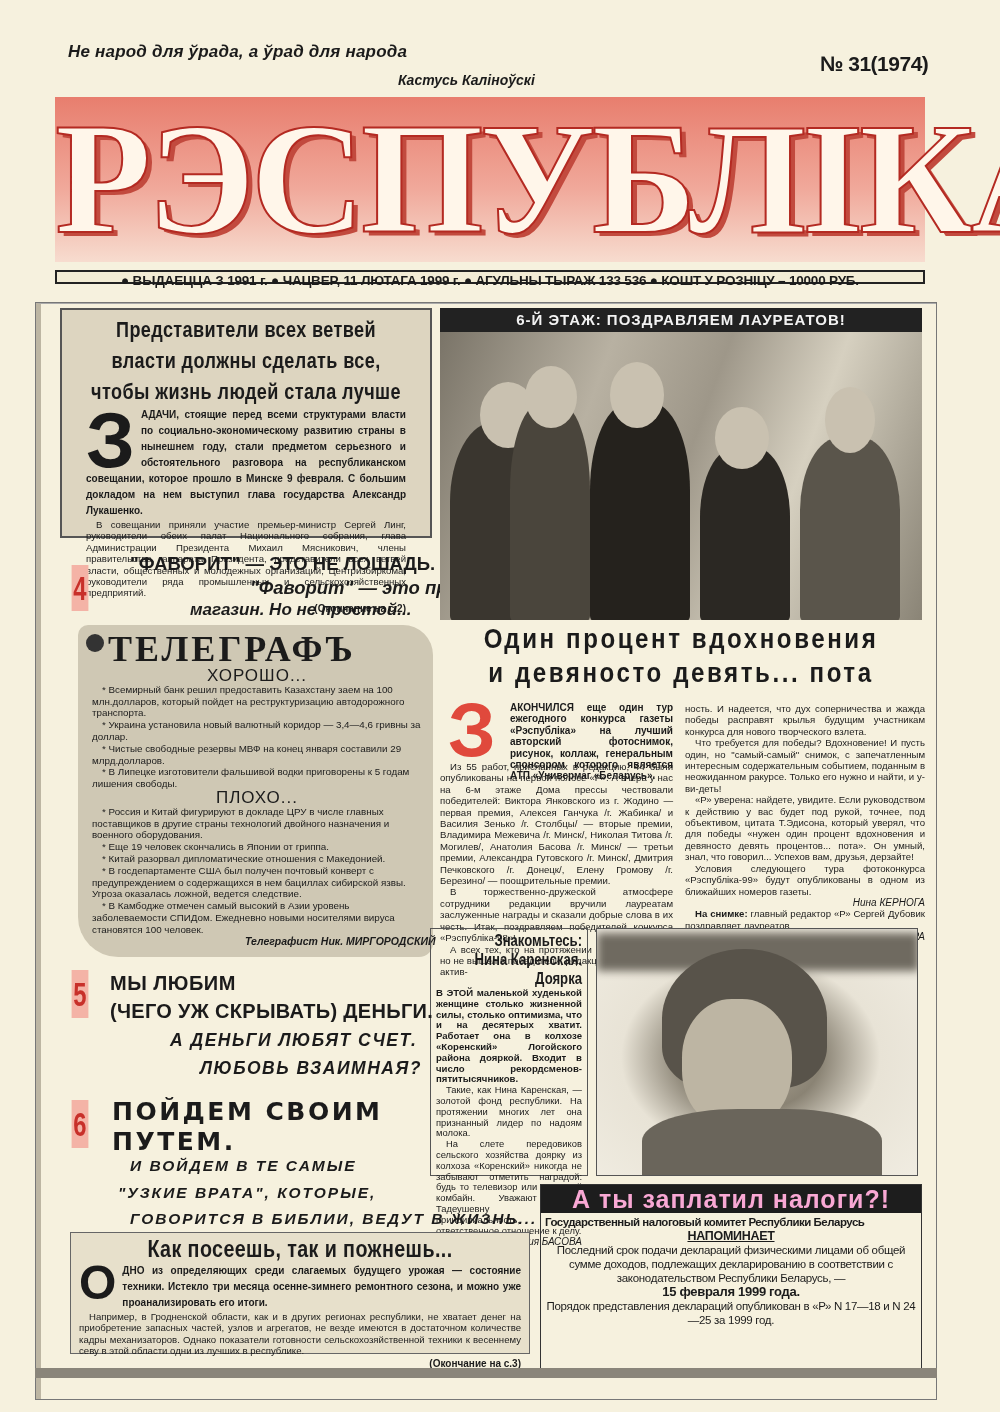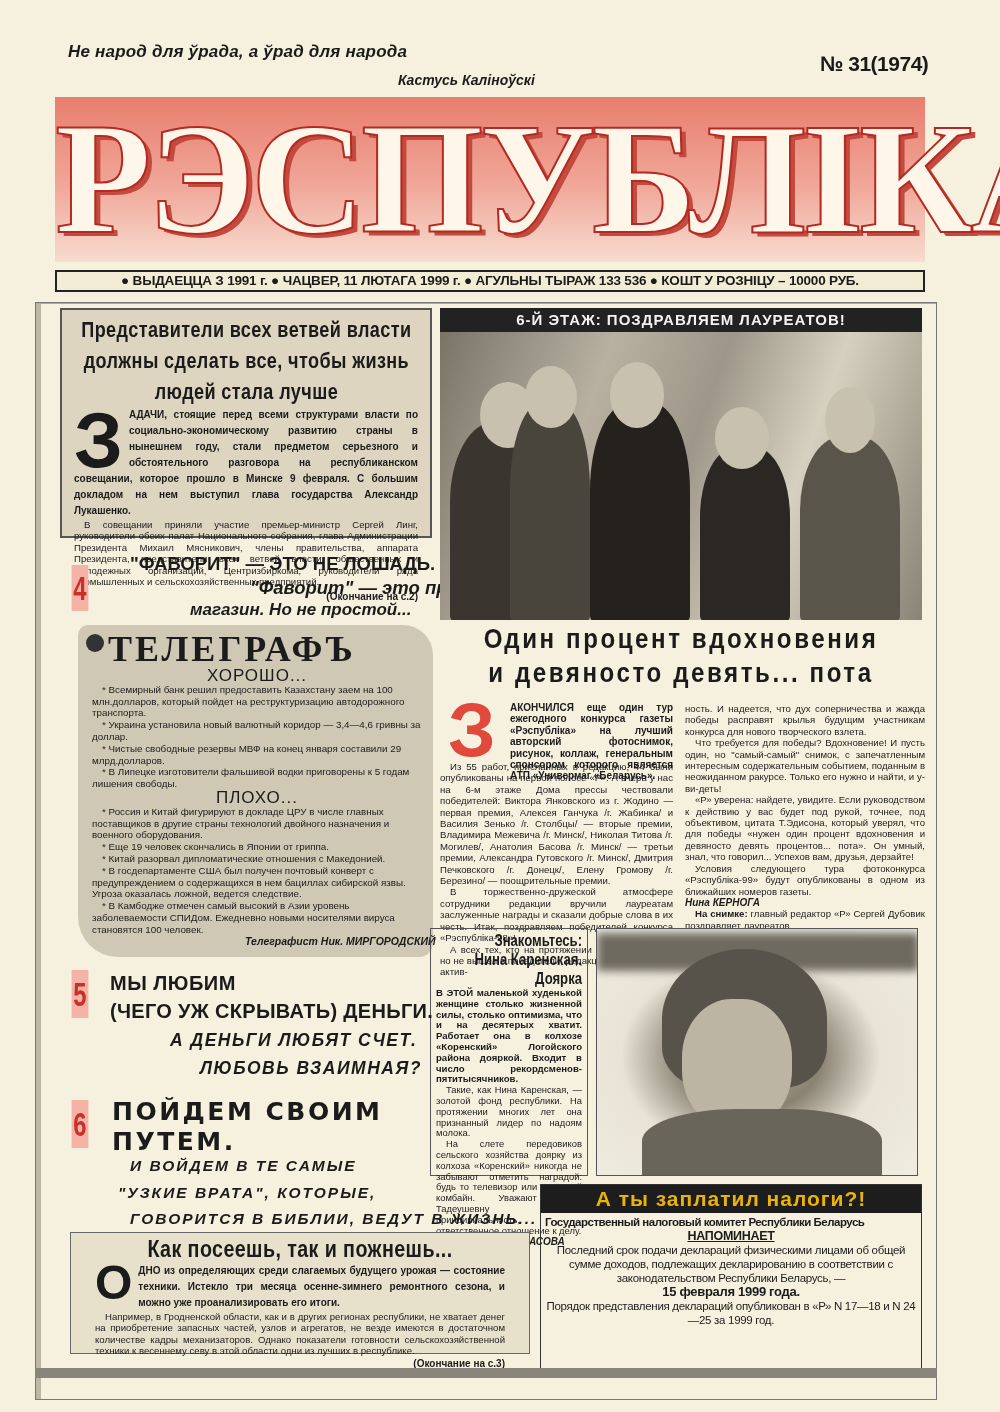--- a/index.html
+++ b/index.html
@@ -4,24 +4,24 @@
 <style>
 *{box-sizing:border-box;margin:0;padding:0}
 html,body{width:1000px;height:1412px;background:#f6f1de;overflow:hidden}
 body{position:relative;font-family:"Liberation Sans",sans-serif;color:#1b1b1b}
 .abs{position:absolute}
 .motto{left:68px;top:42px;font-size:17px;font-weight:bold;font-style:italic;letter-spacing:.2px}
 .author{left:398px;top:72px;font-size:14px;font-weight:bold;font-style:italic}
 .issue{left:820px;top:52px;font-size:21px;font-weight:bold;letter-spacing:-.5px}
 .masthead{left:55px;top:97px;width:870px;height:165px;background:linear-gradient(180deg,#e87e6e 0%,#f0a89a 55%,#f7dccf 100%)}
 .mast-title{position:absolute;left:0;top:-4px;width:870px;text-align:center;font-family:"Liberation Serif",serif;font-size:158px;font-weight:bold;color:#fff6ea;letter-spacing:-4px;-webkit-text-stroke:2px #b42a22;text-shadow:5px 4px 0 #c24a3e;line-height:172px}
-.infobar{left:55px;top:270px;width:870px;height:22px;border:2px solid #222;background:#f2ecd5;font-size:13.5px;font-weight:bold;text-align:center;line-height:18px;letter-spacing:-.2px}
+.infobar{left:55px;top:270px;width:870px;height:14px;border:2px solid #222;background:#f2ecd5;font-size:13.5px;font-weight:bold;text-align:center;line-height:18px;letter-spacing:-.2px}
 .frame{left:35px;top:302px;width:902px;height:1098px;border:1px solid #777}
 .frame2{left:36px;top:303px;width:900px;height:1096px;border-left:5px solid #bdb6a3;border-top:1px solid #aaa}
-.box1{left:60px;top:308px;width:372px;height:230px;border:2px solid #555;background:#ddd5c0;padding:4px 12px}
+.box1{left:60px;top:308px;width:372px;height:230px;border:2px solid #555;background:#ddd5c0;padding:4px 24px}
 .box1-h{font-family:"Liberation Sans",sans-serif;font-weight:bold;font-size:22px;text-align:center;line-height:31px;transform:scaleX(.82);transform-origin:center;width:120%;margin-left:-10%;letter-spacing:.5px}
 .drop{float:left;font-family:"Liberation Sans",sans-serif;font-weight:900;font-size:78px;line-height:62px;margin:2px 6px 0 0}
 .lead{font-size:10px;font-weight:bold;line-height:16px;text-align:justify}
 .body{font-size:9.6px;line-height:11.4px;text-align:justify}
 .body p{text-indent:10px}
 .cont{text-align:right;font-size:10px;font-weight:bold;margin-top:4px}
 .sect{background:#f4b3a6;color:#c8302a;font-weight:bold;text-align:center;font-family:"Liberation Sans",sans-serif}
 .s4{left:68px;top:565px;width:24px;height:46px;font-size:34px;line-height:46px;transform:scaleX(.7)}
 .fav1{left:130px;top:553px;font-size:18.5px;font-weight:bold}
 .fav2{left:250px;top:577px;font-size:18.5px;font-weight:bold;font-style:italic}
@@ -35,39 +35,39 @@
 .tele-sign{left:245px;top:935px;font-size:10.5px;font-weight:bold;font-style:italic}
 .photo1-bar{left:440px;top:308px;width:482px;height:24px;background:#222;color:#f2f2f2;font-size:15px;font-weight:bold;text-align:center;line-height:24px;letter-spacing:1px}
 .photo1{left:440px;top:332px;width:482px;height:288px;background:linear-gradient(110deg,#7a7468 0%,#b8b1a2 30%,#9e9789 50%,#d6d0c0 70%,#8a8476 100%);overflow:hidden}
 .fig{position:absolute;background:#3a362f;border-radius:40% 40% 6px 6px}
 .head{position:absolute;background:#c9c1b0;border-radius:50%}
 .h2{left:440px;top:622px;width:482px;text-align:center;font-family:"Liberation Sans",sans-serif;font-size:28px;font-weight:bold;line-height:34px;letter-spacing:3px;transform:scaleX(.86)}
 .art2-drop{left:448px;top:700px;font-size:76px;font-weight:900;color:#e0493c;line-height:60px}
 .art2-lead{left:510px;top:702px;width:163px;font-size:10px;font-weight:bold;line-height:11.4px;text-align:justify}
 .art2-col1{left:440px;top:761px;width:233px}
 .art2-col2{left:685px;top:703px;width:240px}
-.sig{text-align:left;font-style:italic;font-weight:bold;font-size:10px}
+.sig{text-align:right;font-style:italic;font-weight:normal;font-size:10px}
 .nina{left:430px;top:928px;width:158px;height:248px;border:1px solid #555;padding:2px 5px}
 .nina-h{text-align:right;font-size:16px;font-weight:bold;line-height:19px;transform:scaleX(.82);transform-origin:right}
 .nina-photo{left:596px;top:928px;width:322px;height:248px;border:1px solid #555;background:radial-gradient(ellipse at 48% 52%,#b5ad9c 0%,#8a8374 30%,#e8e3d6 55%,#f1ede2 100%);overflow:hidden}
 .s5{left:68px;top:970px;width:24px;height:48px;font-size:34px;line-height:48px;transform:scaleX(.7)}
 .m1{left:110px;top:972px;font-size:20px;font-weight:900;letter-spacing:.5px}
 .m2{left:110px;top:1000px;font-size:20px;font-weight:900;letter-spacing:.3px}
 .m3{left:170px;top:1030px;font-size:17.5px;font-weight:bold;font-style:italic;letter-spacing:1.5px}
 .m4{left:200px;top:1058px;font-size:17.5px;font-weight:bold;font-style:italic;letter-spacing:1.5px}
 .s6{left:68px;top:1100px;width:24px;height:48px;font-size:34px;line-height:48px;transform:scaleX(.7)}
 .p1{left:112px;top:1097px;font-size:25px;font-weight:bold;letter-spacing:2.5px;font-family:"DejaVu Sans",sans-serif}
 .p2{left:112px;top:1127px;font-size:25px;font-weight:bold;letter-spacing:2.5px;font-family:"DejaVu Sans",sans-serif}
 .p3{left:130px;top:1157px;font-size:15.5px;font-weight:bold;font-style:italic;letter-spacing:2px}
 .p4{left:118px;top:1184px;font-size:15.5px;font-weight:bold;font-style:italic;letter-spacing:2px}
 .p5{left:130px;top:1210px;font-size:15.5px;font-weight:bold;font-style:italic;letter-spacing:2px}
-.box3{left:70px;top:1232px;width:460px;height:122px;border:1px solid #666;background:#e7e0cb;padding:2px 24px}
+.box3{left:70px;top:1232px;width:460px;height:122px;border:1px solid #666;background:#e7e0cb;padding:2px 8px}
 .box3-h{text-align:center;font-size:24px;font-weight:bold;line-height:28px;transform:scaleX(.82);letter-spacing:.5px}
 .tax{left:540px;top:1184px;width:382px;height:186px;border:1px solid #333}
-.tax-h{background:#1d1d1d;color:#eab308;font-size:21px;font-weight:900;text-align:center;line-height:28px;letter-spacing:1px}
+.tax-h{background:#1d1d1d;color:#f9a8d4;font-size:25px;font-weight:900;text-align:center;line-height:28px;letter-spacing:1px}
 .tax-b{font-size:11.5px;line-height:14px;text-align:center;letter-spacing:-.3px;padding:2px 4px}
 .tax-b .org{font-weight:bold;text-align:left;font-size:11.5px;letter-spacing:-.5px}
 .tax-b .nap{font-weight:bold;text-decoration:underline;font-size:12.5px}
 .tax-b .date{font-weight:bold;font-size:13px}
 .botbar{left:35px;top:1368px;width:902px;height:10px;background:#8a857a}
 </style>
 </head>
 <body>
 
 <div class="abs motto">Не народ для ўрада, а ўрад для народа</div>

